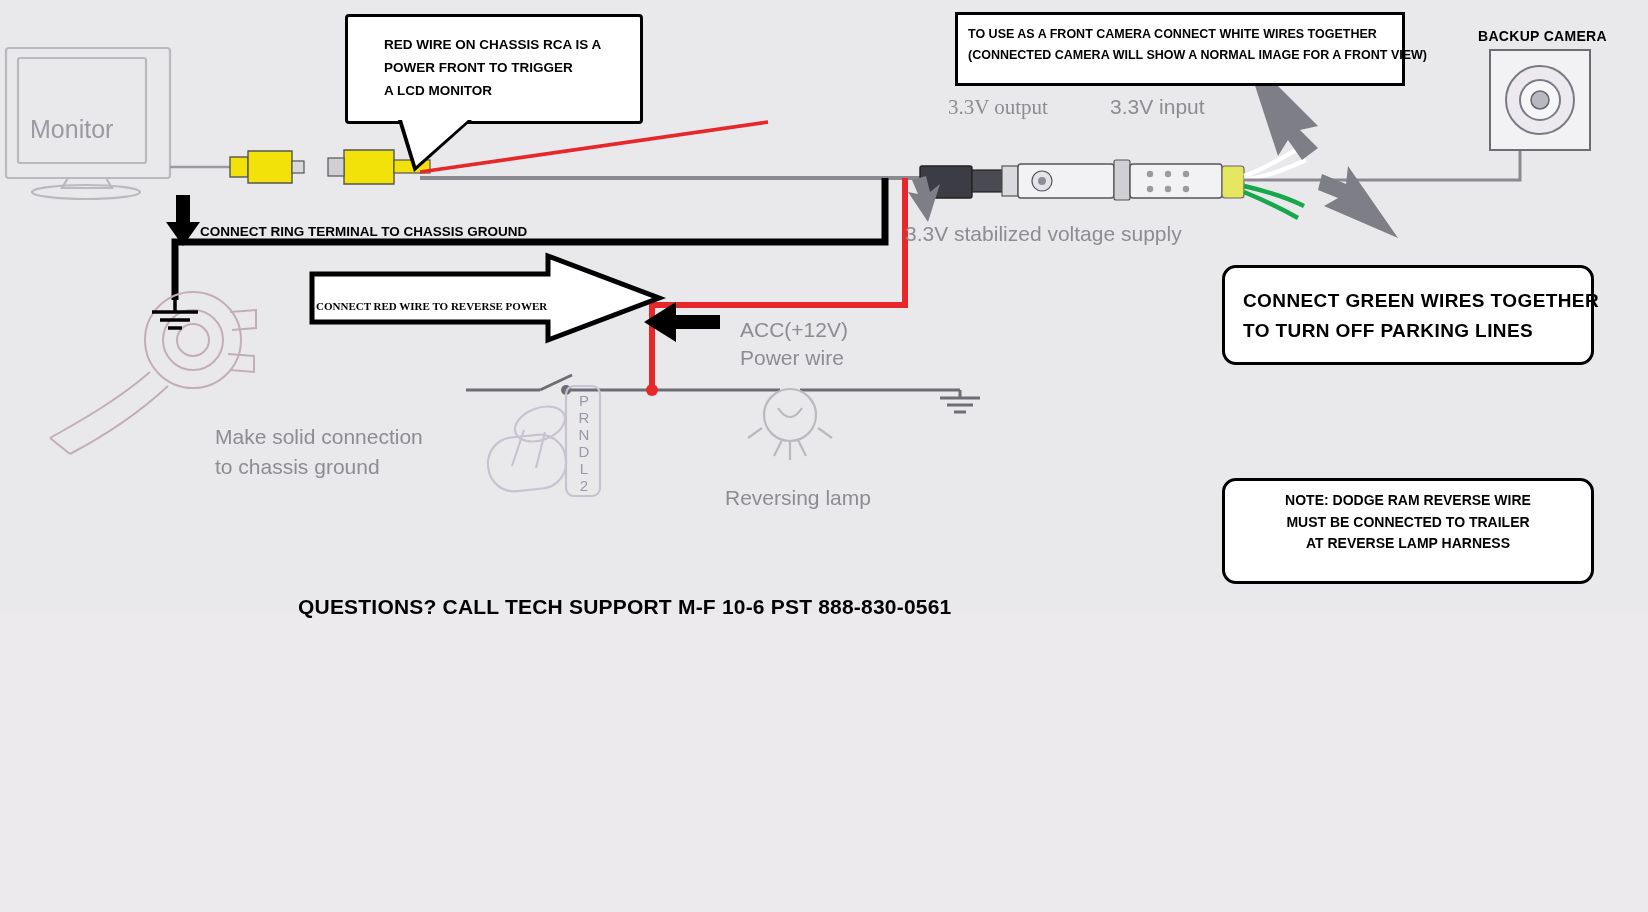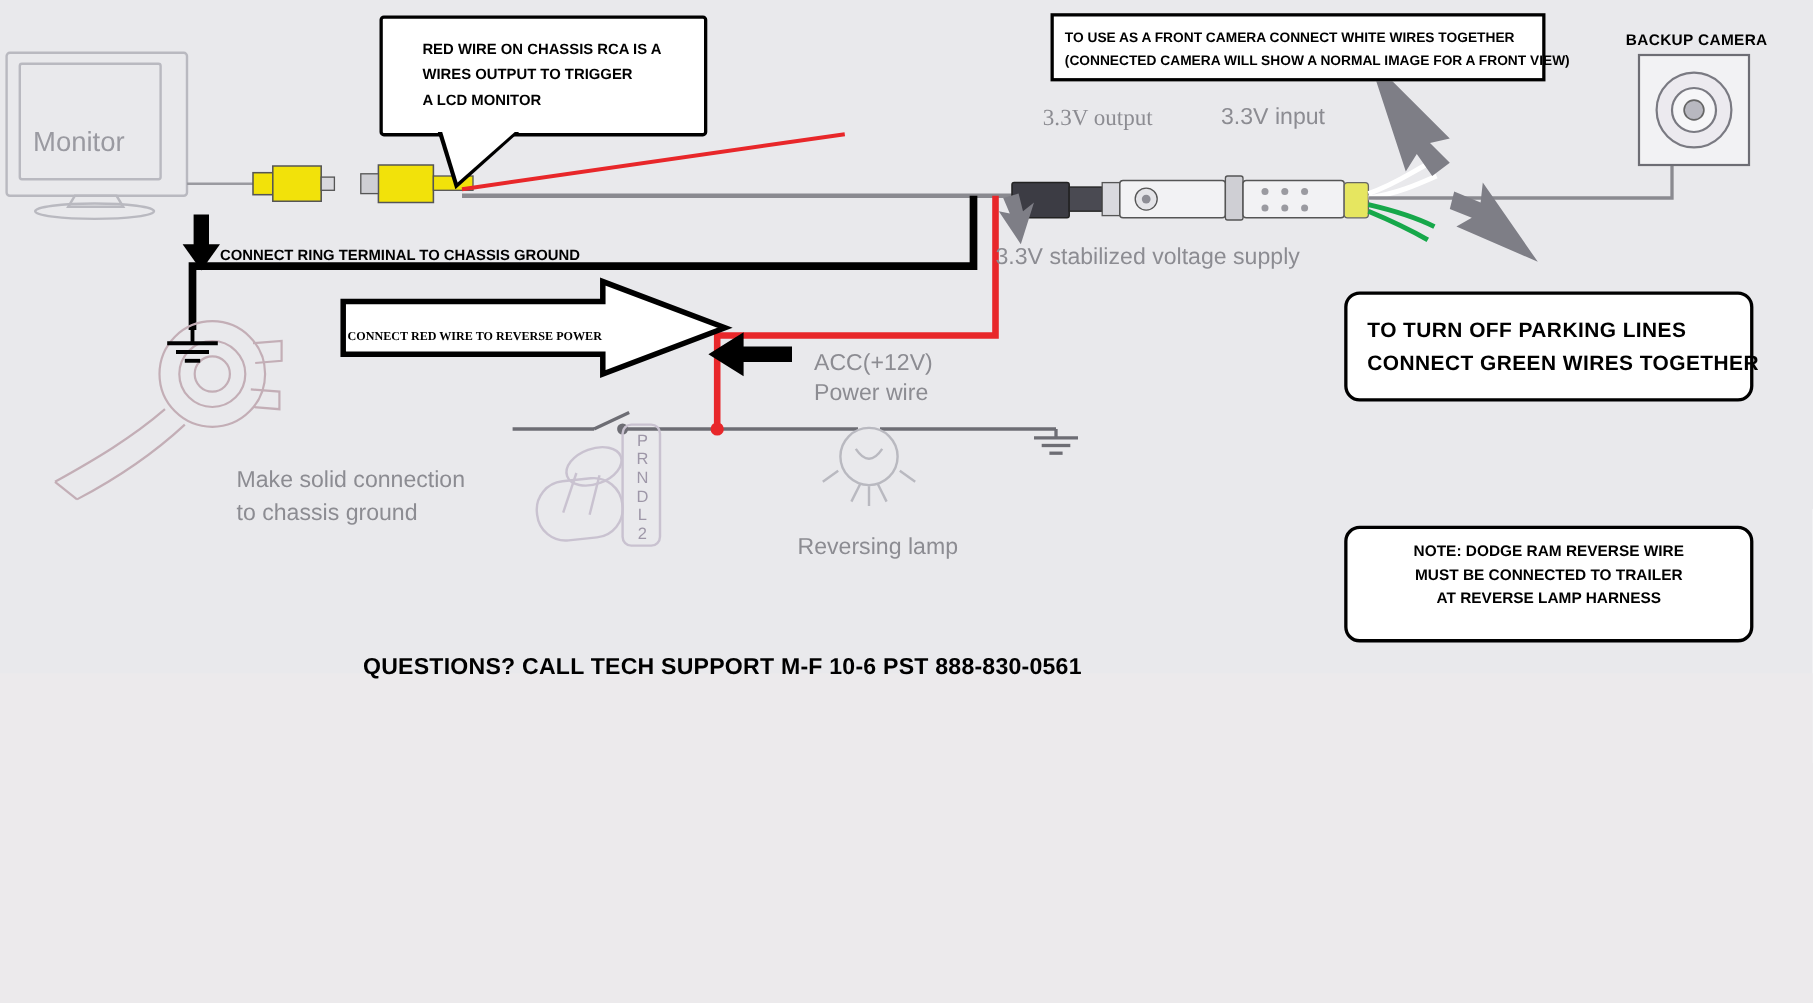--- a/index.html
+++ b/index.html
@@ -55,21 +55,21 @@
     left: 398px; top: 120px;
     width: 0; height: 0;
     border-left: 16px solid transparent;
     border-right: 58px solid transparent;
     border-top: 52px solid #000000;
     z-index: 5;
   }
 
   #note-front-camera {
     left: 955px; top: 12px;
-    width: 450px; height: 62px;
+    width: 450px; height: 74px;
     font-size: 12.5px;
     line-height: 21px;
     padding: 9px 0 0 10px;
   }
   #note-parking-lines {
     left: 1222px; top: 265px;
     width: 372px; height: 100px;
     font-size: 19px;
     line-height: 30px;
     padding: 18px 0 0 18px;
@@ -115,21 +115,20 @@
   #lbl-chassis-2 { left: 215px; top: 455px; }
   #lbl-ring-terminal {
     left: 200px; top: 224px;
     font-size: 13.5px;
   }
   #lbl-tech-support {
     left: 298px; top: 595px;
     font-size: 21px;
     font-weight: bold;
     letter-spacing: 0.2px;
-    margin-left: 32px;
   }
   #lbl-reverse-power {
     left: 316px; top: 300px;
     font-size: 11px;
     z-index: 7;
     font-family: Liberation Serif, serif;
   }
 
   
   #white-arrow { left: 308px; top: 252px; width: 355px; height: 92px; }
@@ -290,32 +289,32 @@
 
   <svg class="abs" id="white-arrow" width="355" height="92" viewBox="0 0 355 92">
     <path d="M4 22 L240 22 L240 4 L351 46 L240 88 L240 70 L4 70 Z" fill="#ffffff" stroke="#000000" stroke-width="5"></path>
   </svg>
   <div class="abs black-label" id="lbl-reverse-power">CONNECT RED WIRE TO REVERSE POWER</div>
 
   <div class="abs" id="bubble-tail-outline"></div>
   <div class="abs" id="bubble-tail"></div>
   <div class="abs callout" id="bubble-red-wire">
     <span class="line">RED WIRE ON CHASSIS RCA IS A</span>
-    <span class="line">WIRES OUTPUT TO TRIGGER</span>
+    <span class="line">POWER FRONT TO TRIGGER</span>
     <span class="line">A LCD MONITOR</span>
   </div>
 
   <div class="abs callout" id="note-front-camera">
     <span class="line">TO USE AS A FRONT CAMERA CONNECT WHITE WIRES TOGETHER</span>
     <span class="line">(CONNECTED CAMERA WILL SHOW A NORMAL IMAGE FOR A FRONT VIEW)</span>
   </div>
 
   <div class="abs callout rounded" id="note-parking-lines">
+    <span class="line">CONNECT GREEN WIRES TOGETHER</span>
     <span class="line">TO TURN OFF PARKING LINES</span>
-    <span class="line">CONNECT GREEN WIRES TOGETHER</span>
   </div>
 
   <div class="abs callout rounded" id="note-dodge">
     <span class="line">NOTE: DODGE RAM REVERSE WIRE</span>
     <span class="line">MUST BE CONNECTED TO TRAILER</span>
     <span class="line">AT REVERSE LAMP HARNESS</span>
   </div>
 
   <div class="abs" id="lbl-monitor">Monitor</div>
   <div class="abs black-label" id="lbl-backup-camera">BACKUP CAMERA</div>

